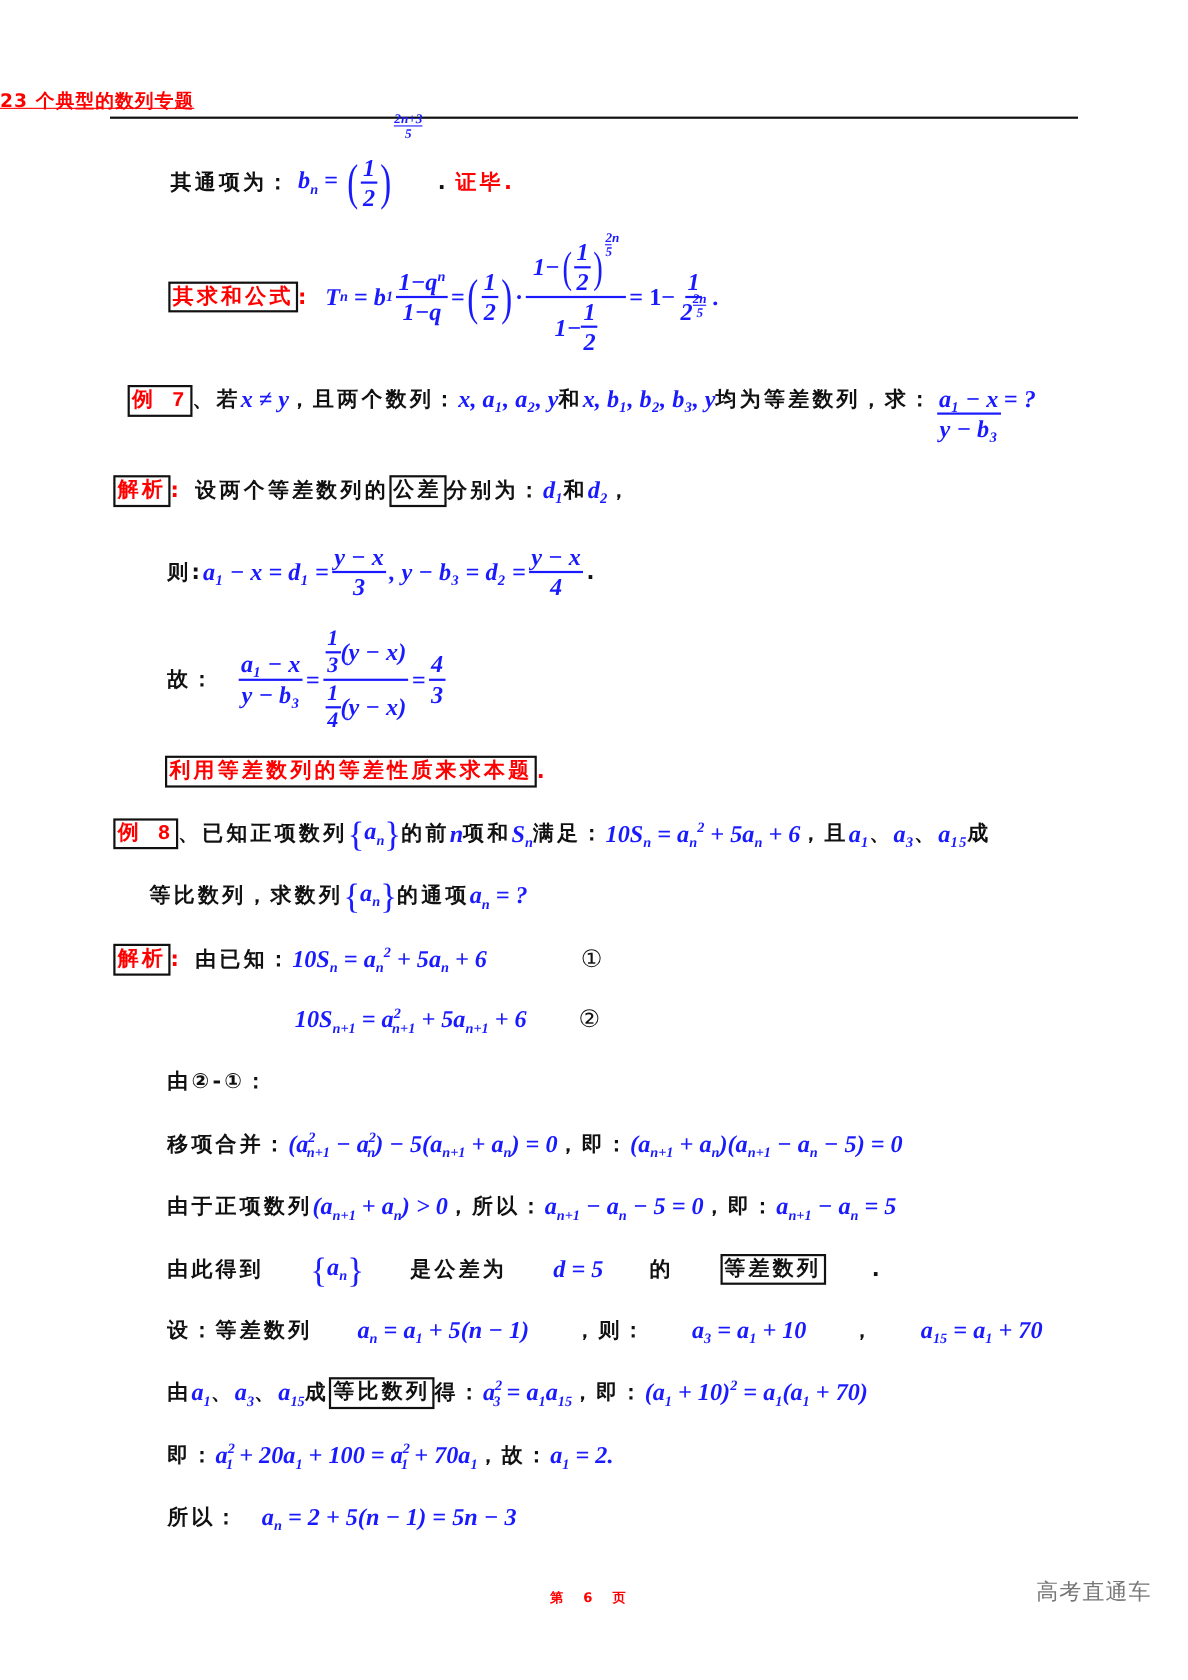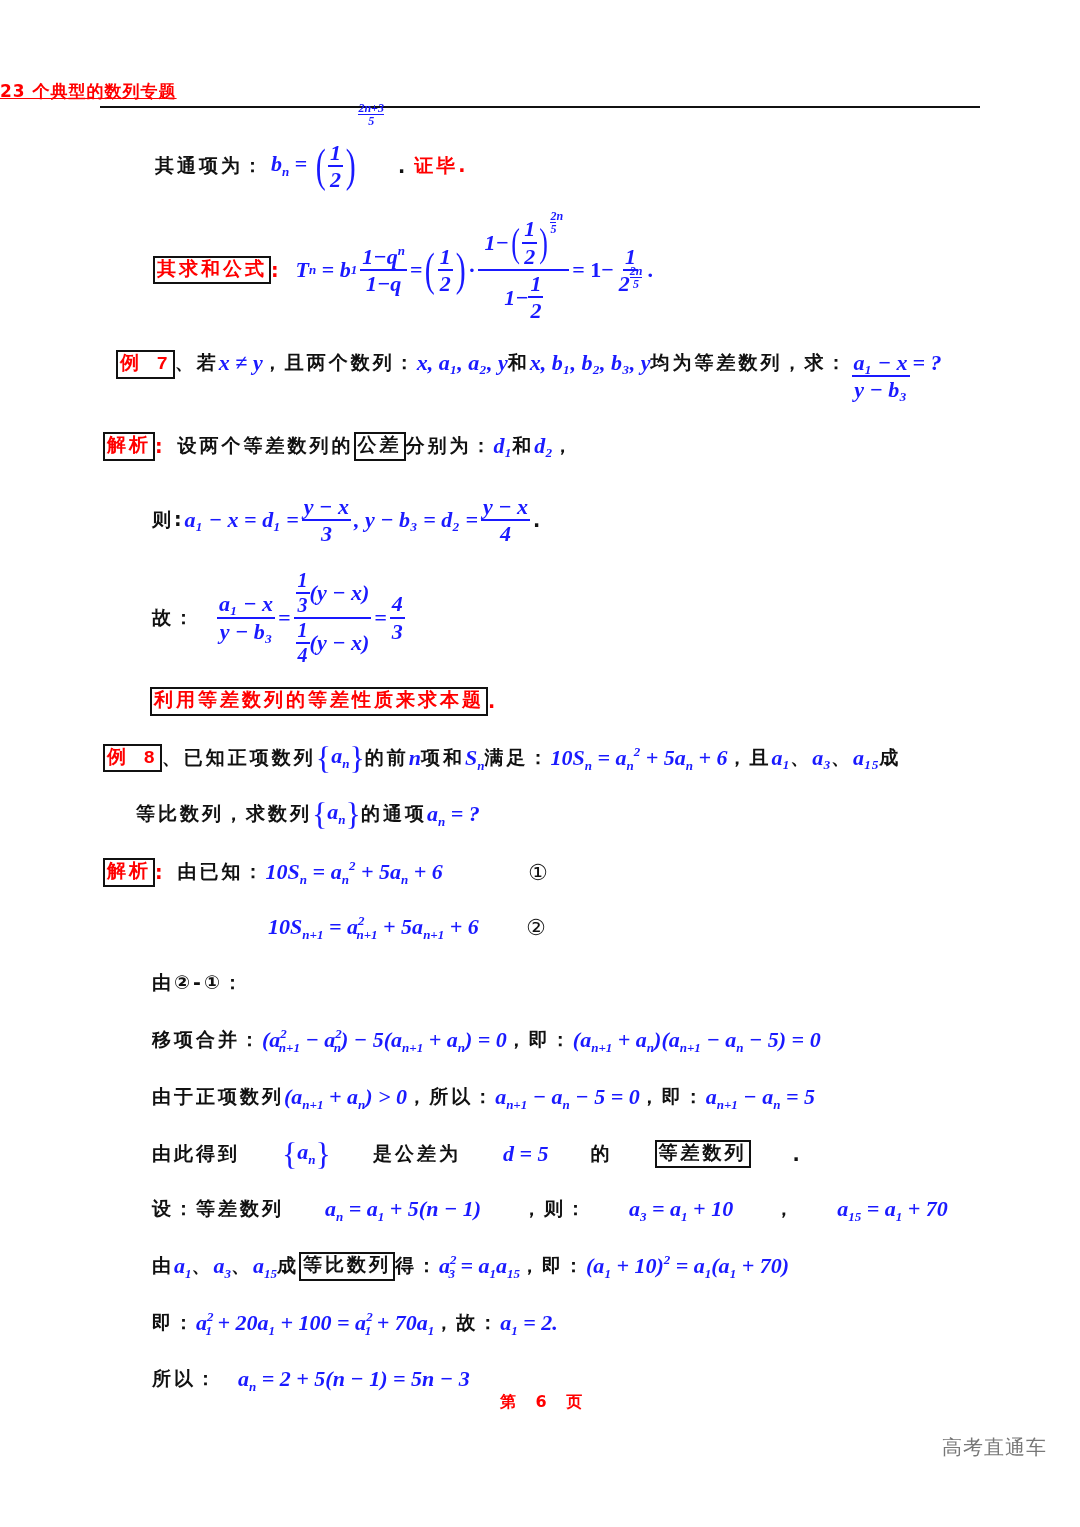--- a/index.html
+++ b/index.html
@@ -14,21 +14,21 @@
   sub, sup { font-size:13px; line-height:0; }
   sub { vertical-align:-5px; }
   sup { vertical-align:9px; }
   .frac { display:inline-flex; flex-direction:column; align-items:center; vertical-align:middle; margin:0 3px; }
   .frac > span { display:block; line-height:1.15; padding:0 2px; }
   .frac > .num { border-bottom:2px solid #1a1aff; }
   .paren { font-weight:normal; font-style:normal; font-size:46px; vertical-align:middle; display:inline-block; transform:scaleX(0.65); line-height:1; }
   .brace { font-weight:normal; font-style:normal; font-size:32px; vertical-align:middle; line-height:1; }
   .header-title { left:0; width:1080px; top:80px; text-align:left; font-family:"DejaVu Sans", sans-serif; font-weight:bold; font-size:17px; color:#ff0000; text-decoration:underline; letter-spacing:1px; }
   .header-rule { left:100px; top:106px; width:880px; height:2px; background:#111; }
-  .footer-page { left:500px; top:1392px; font-family:"DejaVu Sans", sans-serif; font-weight:bold; font-size:16px; color:#ff0000; letter-spacing:2px; word-spacing:10px; }
+  .footer-page { left:500px; top:1444px; font-family:"DejaVu Sans", sans-serif; font-weight:bold; font-size:12px; color:#ff0000; letter-spacing:2px; word-spacing:10px; }
   .watermark { left:942px; top:1434px; font-family:"DejaVu Sans", sans-serif; font-size:20px; color:#777; letter-spacing:1px; }
   .circled { font-family:"DejaVu Sans", sans-serif; font-weight:normal; font-style:normal; color:#111; font-size:22px; }
   .expo { font-size:12px; display:inline-flex; flex-direction:column; align-items:center; vertical-align:top; margin-top:-18px; }
   .expo span { line-height:1; }
   .expo .num { border-bottom:1px solid #1a1aff; }
 </style>
 </head>
 <body>
 
 <div class="abs header-title">23 个典型的数列专题</div>

